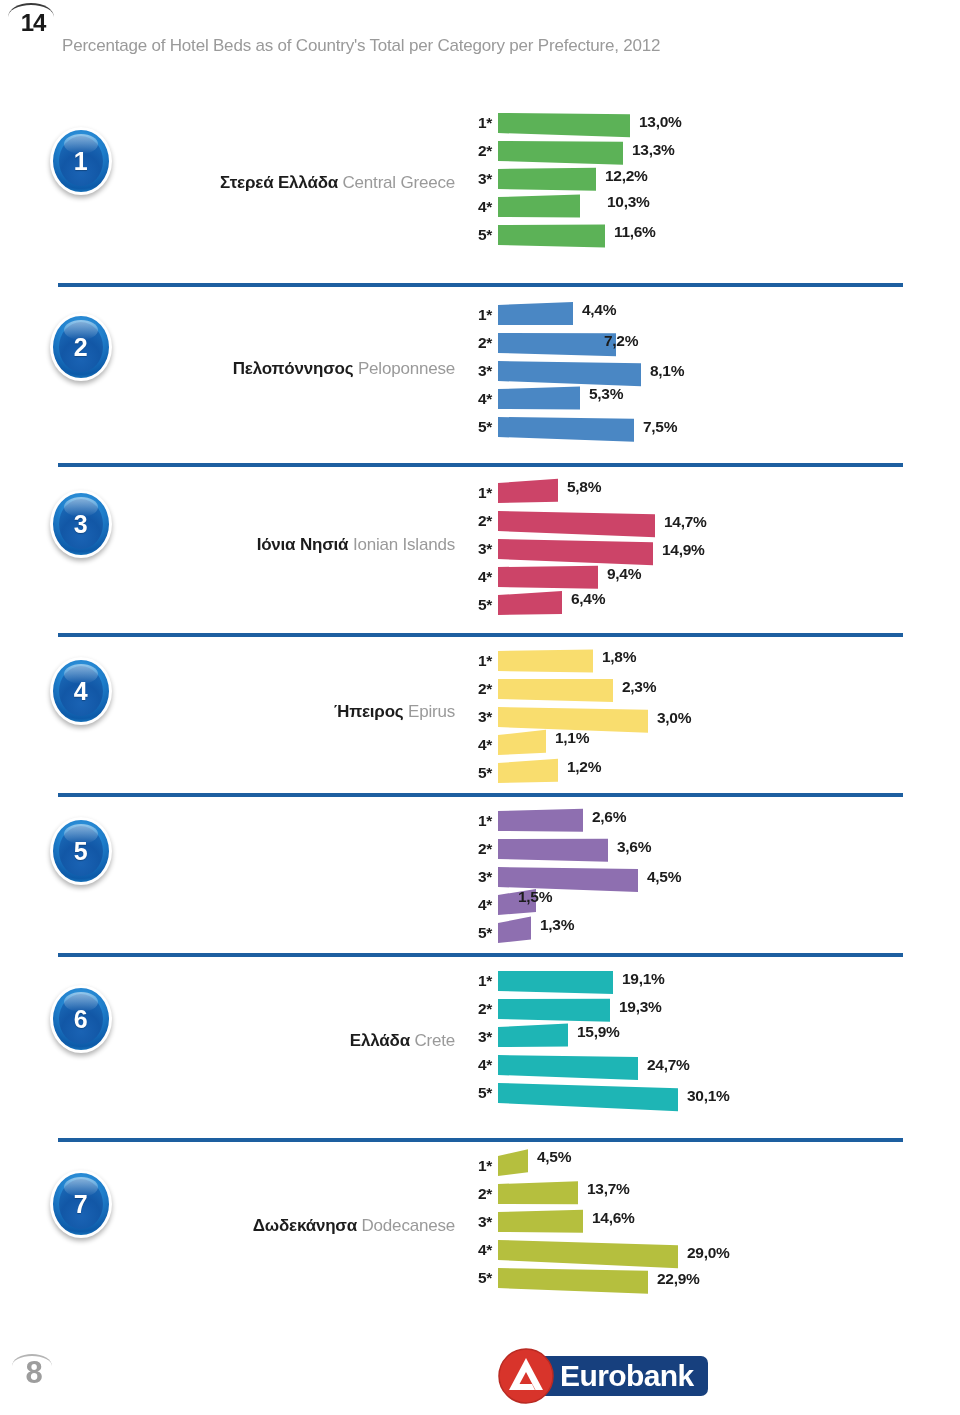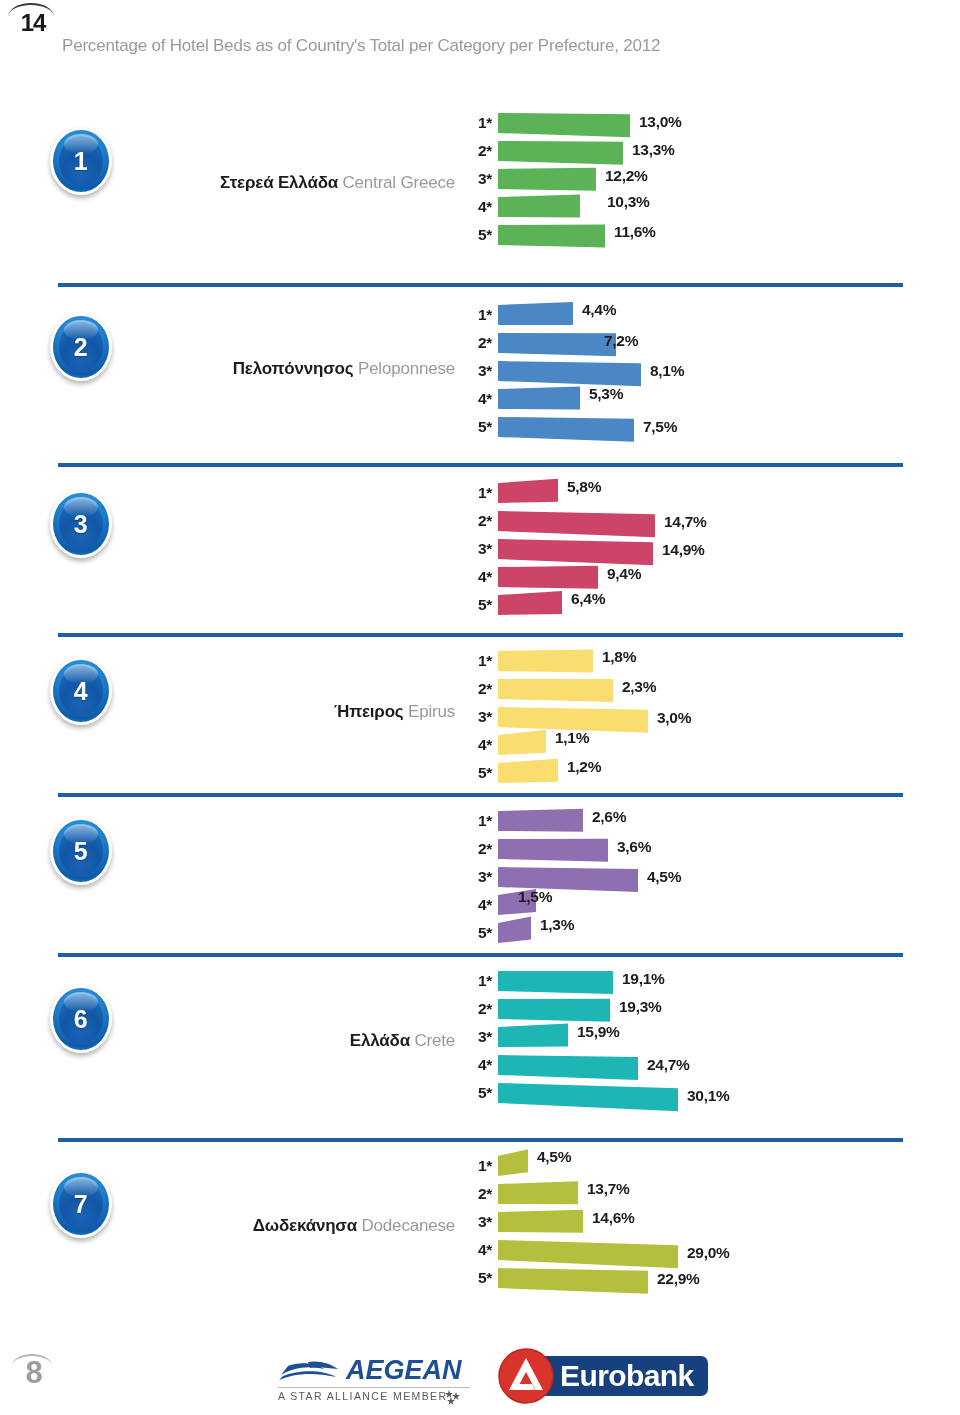--- a/index.html
+++ b/index.html
@@ -216,20 +216,21 @@
       </div>
       <div class="region" style="top: 465px; height: 170px;">
         <div class="badge" style="top: 25px;">
           <div class="badge-outer"></div>
           <div class="badge-ring"></div>
           <div class="badge-inner">
             <span>3</span>
           </div>
           <div class="badge-gloss"></div>
         </div>
+        <div class="region-name" style="top: 70px; right: 505px; width: 390px;"><span class="name-gr">Ιόνια Νησιά</span><span class="name-en"> Ionian Islands</span></div>
         <div class="funnel" style="left: 0px; top: 10px; width: 460px; height: 160px;">
           <svg width="460" height="160" viewBox="0 0 460 160" style="position: absolute; left: 498px; top: 0px;">
             <polygon points="0,8 60,3.7142857142857144 60,26.714285714285715 0,28" fill="#cc4468"></polygon>
             <polygon points="0,36 157,39.33571428571429 157,62.33571428571429 0,56" fill="#cc4468"></polygon>
             <polygon points="0,64 155,67.17857142857143 155,90.17857142857143 0,84" fill="#cc4468"></polygon>
             <polygon points="0,92 100,90.85714285714286 100,113.85714285714286 0,112" fill="#cc4468"></polygon>
             <polygon points="0,120 64,116.02857142857142 64,139.02857142857144 0,140" fill="#cc4468"></polygon>
           </svg>
           <div class="cat-lbl" style="left: 462px; top: 9px;">1*</div>
           <div class="val-lbl" style="left: 567px; top: 2.71429px;">5,8%</div>
@@ -365,37 +366,20 @@
           <div class="cat-lbl" style="left: 462px; top: 121px;">5*</div>
           <div class="val-lbl" style="left: 657px; top: 121.786px;">22,9%</div>
         </div>
       </div>
     </div>
 
   <div class="footer">
     <div class="pg-arc"></div>
     <div class="pg-num">8</div>
 
-    <div class="aegean">
-      <svg class="aegean-mark" viewBox="0 0 64 28">
-        <path d="M3 19 C14 12, 30 9, 46 13 C38 7, 22 5, 10 10 Z" fill="#1d4f91"></path>
-        <path d="M1 24 C16 17, 36 16, 58 21 C44 13, 20 14, 5 20 Z" fill="#1d4f91"></path>
-        <path d="M30 6 C40 4, 52 7, 60 13 C50 12, 40 11, 32 12 Z" fill="#1d4f91"></path>
-      </svg>
-      <div class="aegean-word">AEGEAN</div>
-      <div class="aegean-rule"></div>
-      <div class="aegean-star">A STAR ALLIANCE MEMBER</div>
-      <svg class="star-glyph" viewBox="0 0 20 16">
-        <g fill="#5a5a5a">
-          <polygon points="5,1 6,4 9,4 6.5,6 7.5,9 5,7 2.5,9 3.5,6 1,4 4,4"></polygon>
-          <polygon points="12,3 13,6 16,6 13.5,8 14.5,11 12,9 9.5,11 10.5,8 8,6 11,6"></polygon>
-          <polygon points="7,8 8,11 11,11 8.5,13 9.5,16 7,14 4.5,16 5.5,13 3,11 6,11"></polygon>
-        </g>
-      </svg>
-    </div>
 
     <div class="eurobank">
       <div class="eb-pill"></div>
       <div class="eb-word">Eurobank</div>
       <svg class="eb-circle" viewBox="0 0 56 56">
         <circle cx="28" cy="28" r="27" fill="#d8342b"></circle>
         <circle cx="28" cy="28" r="27" fill="none" stroke="#b92a22" stroke-width="1.5"></circle>
         <path d="M28 10 L45 42 L37.5 42 L28 24 L21.5 36 L34 36 L37 42 L11 42 Z" fill="#ffffff"></path>
       </svg>
     </div>

